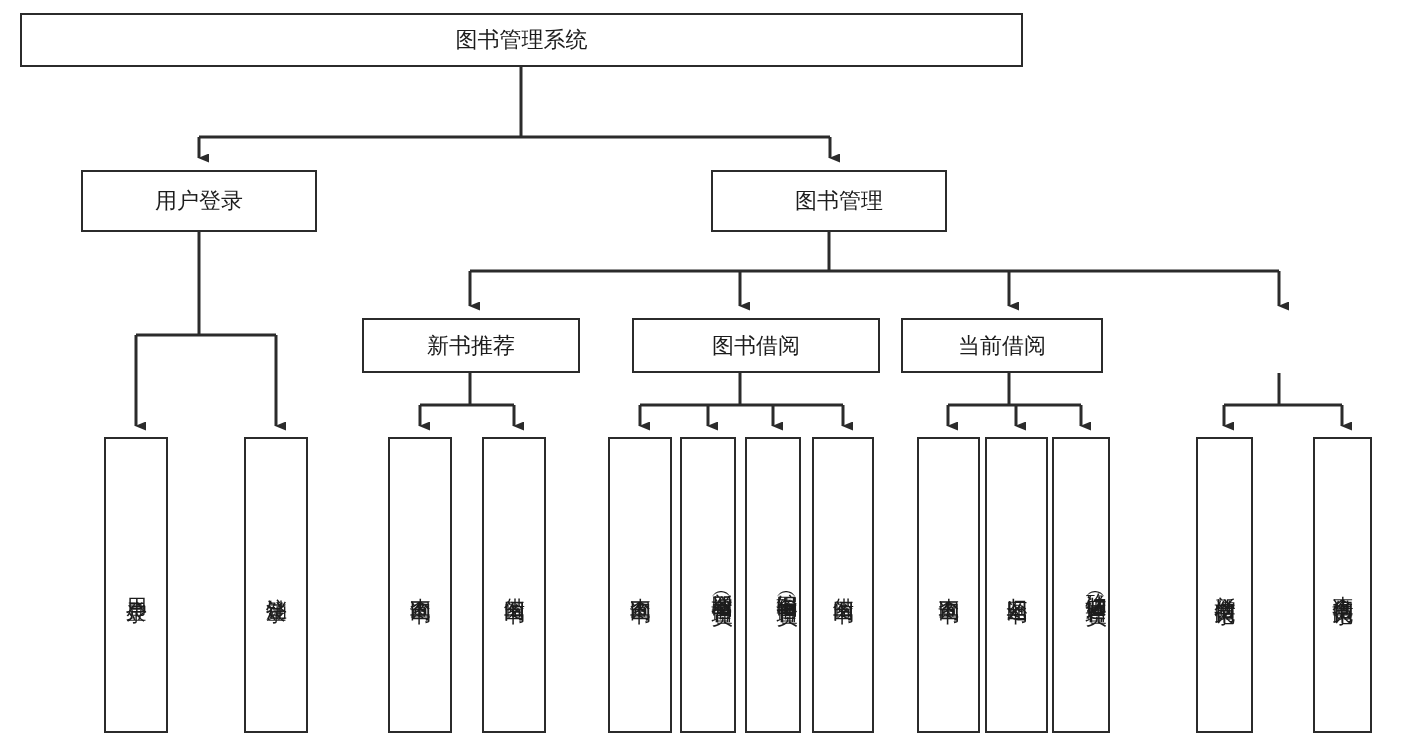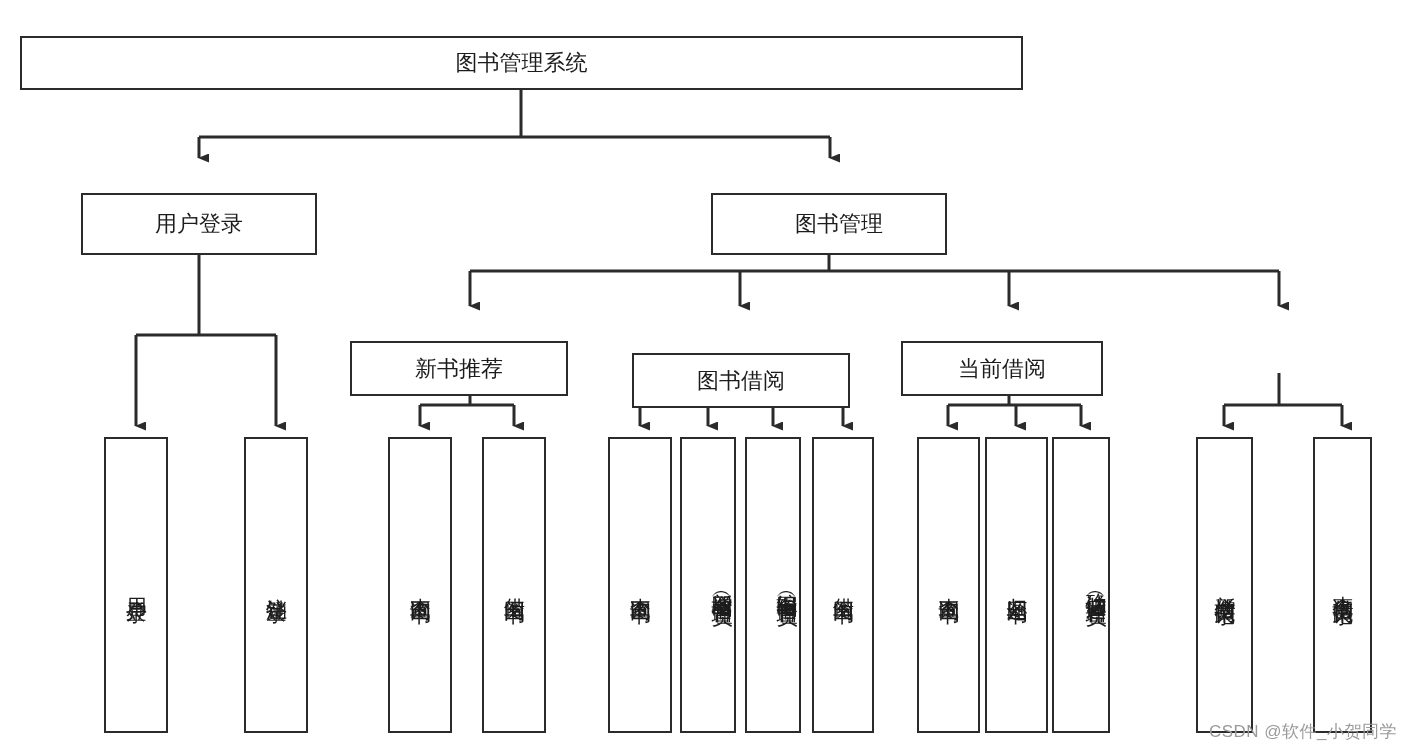--- a/index.html
+++ b/index.html
@@ -32,21 +32,20 @@
     background: #ffffff;
     display: flex;
     align-items: center;
     justify-content: center;
     color: #1c1c1c;
     line-height: 1.18;
   }
   .node.h {
     font-size: 22px;
     text-align: center;
-    margin-top: 23px;
   }
   .node.v {
     font-size: 21px;
     writing-mode: vertical-rl;
     text-orientation: upright;
     letter-spacing: 2px;
     padding-top: 4px;
     padding-bottom: 4px;
   }
   .node.v.top-align {
@@ -129,24 +128,24 @@
     <span class="node-label">图书管理系统</span>
   </div>
 
   <div class="node h" style="left: 81px; top: 170px; width: 236px; height: 62px;">
     <span class="node-label">用户登录</span>
   </div>
   <div class="node h" style="left: 711px; top: 170px; width: 236px; height: 62px; padding-left: 20px;">
     <span class="node-label">图书管理</span>
   </div>
 
-  <div class="node h" style="left: 350px; top: 318px; width: 218px; height: 55px;">
+  <div class="node h" style="left: 362px; top: 318px; width: 218px; height: 55px;">
     <span class="node-label">新书推荐</span>
   </div>
-  <div class="node h" style="left: 632px; top: 330px; width: 218px; height: 55px; align-items: center;">
+  <div class="node h" style="left: 632px; top: 318px; width: 248px; height: 55px; align-items: center;">
     <span class="node-label">图书借阅</span>
   </div>
   <div class="node h" style="left: 901px; top: 318px; width: 202px; height: 55px;">
     <span class="node-label">当前借阅</span>
   </div>
 
   <div class="node v" style="left: 104px; top: 437px; width: 64px; height: 296px;">
     <span class="node-label">用户登录</span>
   </div>
   <div class="node v" style="left: 244px; top: 437px; width: 64px; height: 296px;">
@@ -179,14 +178,13 @@
   <div class="node v top-align" style="left: 1052px; top: 437px; width: 58px; height: 296px;">
     <span class="node-label">确认归还（管理员）</span>
   </div>
   <div class="node v" style="left: 1196px; top: 437px; width: 57px; height: 296px;">
     <span class="node-label">新增借阅记录</span>
   </div>
   <div class="node v" style="left: 1313px; top: 437px; width: 59px; height: 296px;">
     <span class="node-label">查询借阅记录</span>
   </div>
 
-  <div id="watermark">CSDN @软件_小贺同学</div>
 </div>
 
 </body></html>

